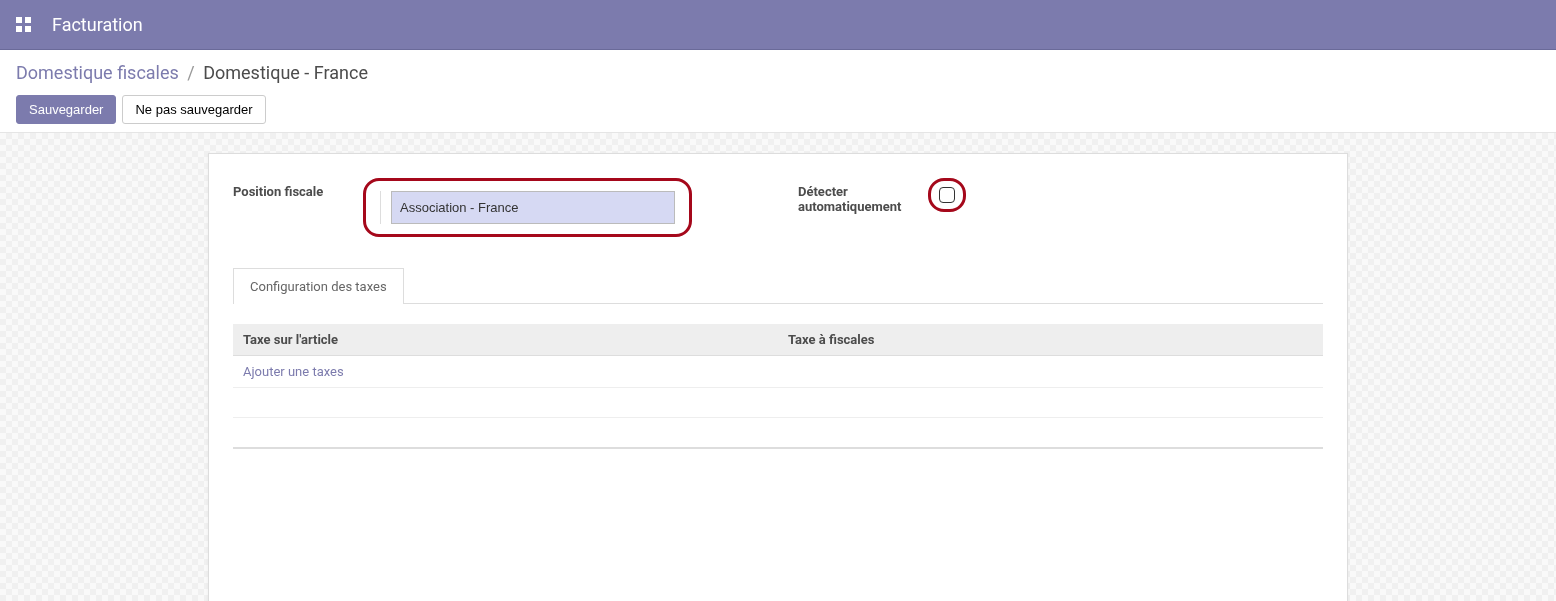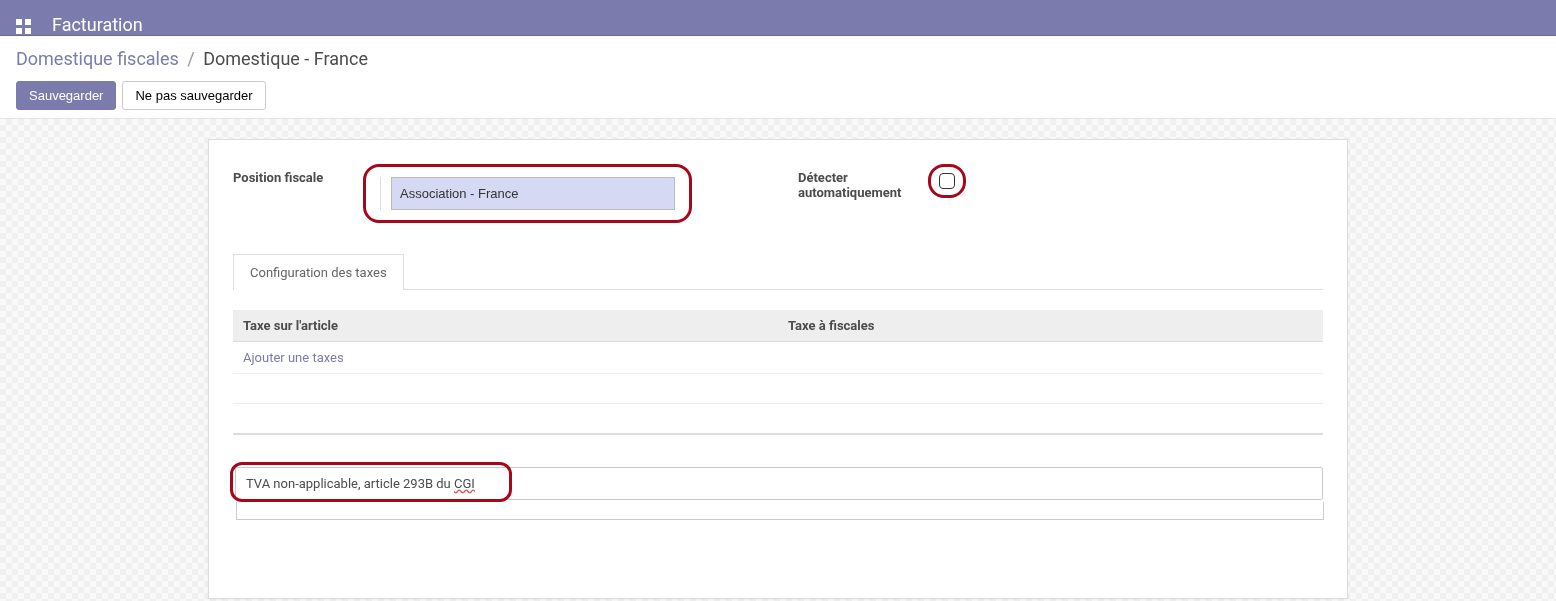--- a/index.html
+++ b/index.html
@@ -10,23 +10,23 @@
     body {
       font-family: -apple-system, BlinkMacSystemFont, "Segoe UI", Roboto, "Helvetica Neue", Arial, sans-serif;
       font-size: 13px;
       color: #4c4c4c;
       background: #f9f9f9;
     }
     .navbar {
       background: #7c7bad;
       color: #fff;
       display: flex;
-      align-items: flex-end;
+      align-items: center;
       padding: 0 16px;
-      height: 36px;
+      height: 50px;
       border-bottom: 1px solid #6a6a99;
     }
     .navbar .apps-icon {
       width: 16px;
       height: 16px;
       display: grid;
       grid-template-columns: 1fr 1fr;
       grid-template-rows: 1fr 1fr;
       gap: 2px;
       margin-right: 20px;
@@ -311,22 +311,15 @@
         </tr>
         <tr class="empty">
             <td colspan="3"></td>
           </tr>
         <tr class="empty-last">
             <td colspan="3"></td>
           </tr>
       </tbody>
     </table>
 
-    <div class="note-box">
-      <div style="position:relative; display:inline-block;">
-        <span class="note-highlight" style="position:absolute; top:-3px; left:-3px; width:282px; height:40px; pointer-events:none;"></span>
-        <div class="note-input" contenteditable="true" style=""><span>TVA non-applicable, article 293B du </span><span class="underline-red">CGI</span></div>
-        <div class="note-input-bottom"></div>
-      </div>
-    </div>
 
   </div>
 </div>
 
 </body></html>

